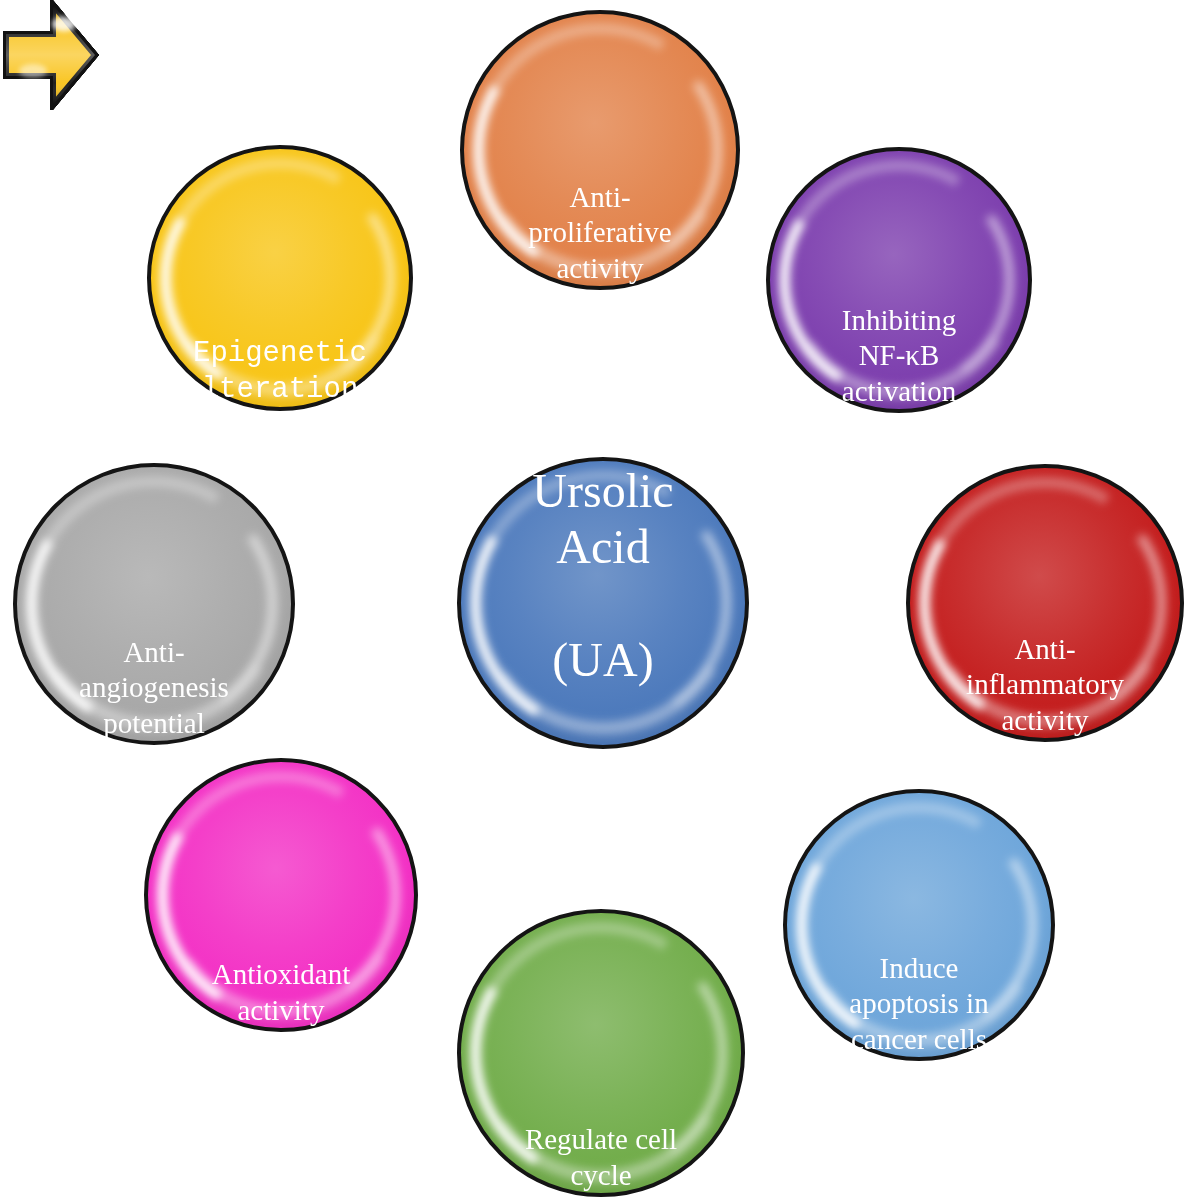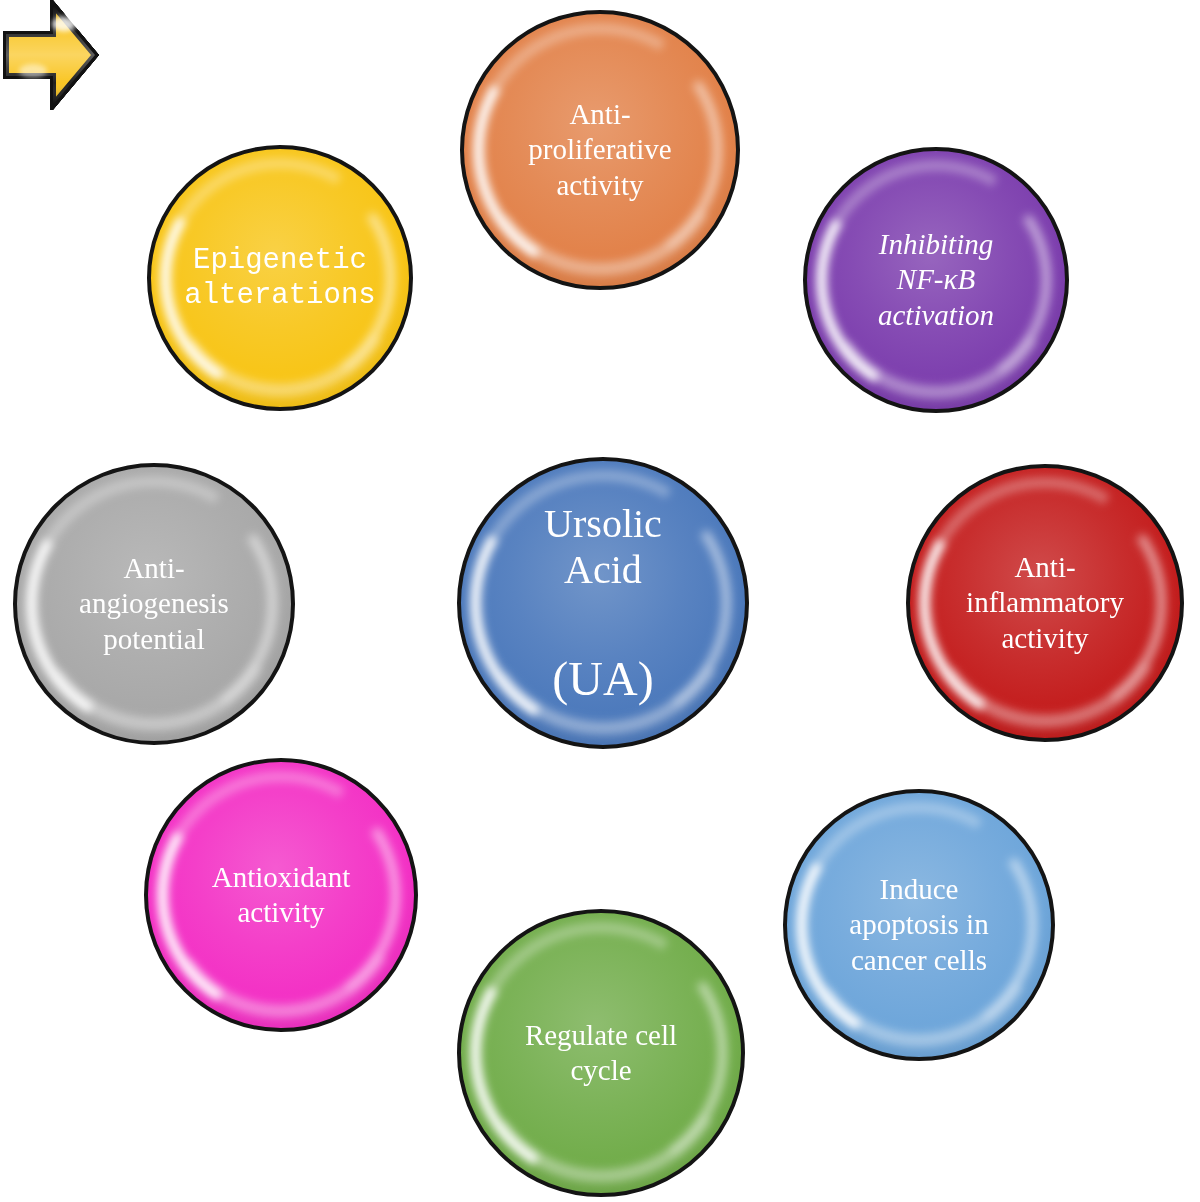--- a/index.html
+++ b/index.html
@@ -4,21 +4,21 @@
 <style>
   html,body{margin:0;padding:0;background:#ffffff;}
   .canvas{
     position:relative;width:1200px;height:1202px;background:#ffffff;overflow:hidden;
     font-family:"Liberation Serif","DejaVu Serif",serif;
   }
   .node{
     position:absolute;border-radius:50%;
     border:4px solid #141414;box-sizing:border-box;
     transform:translate(-50%,-50%);
-    display:flex;align-items:center;justify-content:center;
+    display:flex;align-items:flex-end;justify-content:center;
     color:#ffffff;text-align:center;
   }
   .node .label{
     position:relative;z-index:3;white-space:pre-line;
     font-size:29px;line-height:1.22;padding:0 18px;
   }
   .gloss-l{
     position:absolute;inset:9px;border-radius:50%;z-index:1;
     border:11px solid transparent;
     border-left-color:rgba(255,255,255,.92);
@@ -26,27 +26,27 @@
     border-bottom-color:rgba(255,255,255,.22);
     transform:rotate(-14deg);filter:blur(4px);
   }
   .gloss-br{
     position:absolute;inset:14px;border-radius:50%;z-index:1;
     border:9px solid transparent;
     border-right-color:rgba(255,255,255,.55);
     border-bottom-color:rgba(255,255,255,.32);
     transform:rotate(10deg);filter:blur(5px);
   }
-  .center-title{white-space:pre-line;font-size:40px;line-height:1.17;}
+  .center-title{white-space:pre-line;font-size:48px;line-height:1.17;}
   .center-abbr{font-size:48px;line-height:1.1;}
   .node.center .label{font-size:48px;}
   
   .pos-center{left:603px;top:603px;width:292px;height:292px;}
   .pos-top{left:600px;top:150px;width:280px;height:280px;}
-  .pos-top-right{left:936px;top:280px;width:266px;height:266px;font-style:italic;}
+  .pos-top-right{left:899px;top:280px;width:266px;height:266px;}
   .pos-right{left:1045px;top:603px;width:278px;height:278px;}
   .pos-bottom-right{left:919px;top:925px;width:272px;height:272px;}
   .pos-bottom{left:601px;top:1053px;width:288px;height:288px;}
   .pos-bottom-left{left:281px;top:895px;width:274px;height:274px;}
   .pos-left{left:154px;top:604px;width:282px;height:282px;}
   .pos-top-left{left:280px;top:278px;width:266px;height:266px;font-family:Liberation Mono, monospace;}
   .arrow{position:absolute;z-index:0;}
   .arrow svg{display:block;}
 </style>
 </head>

